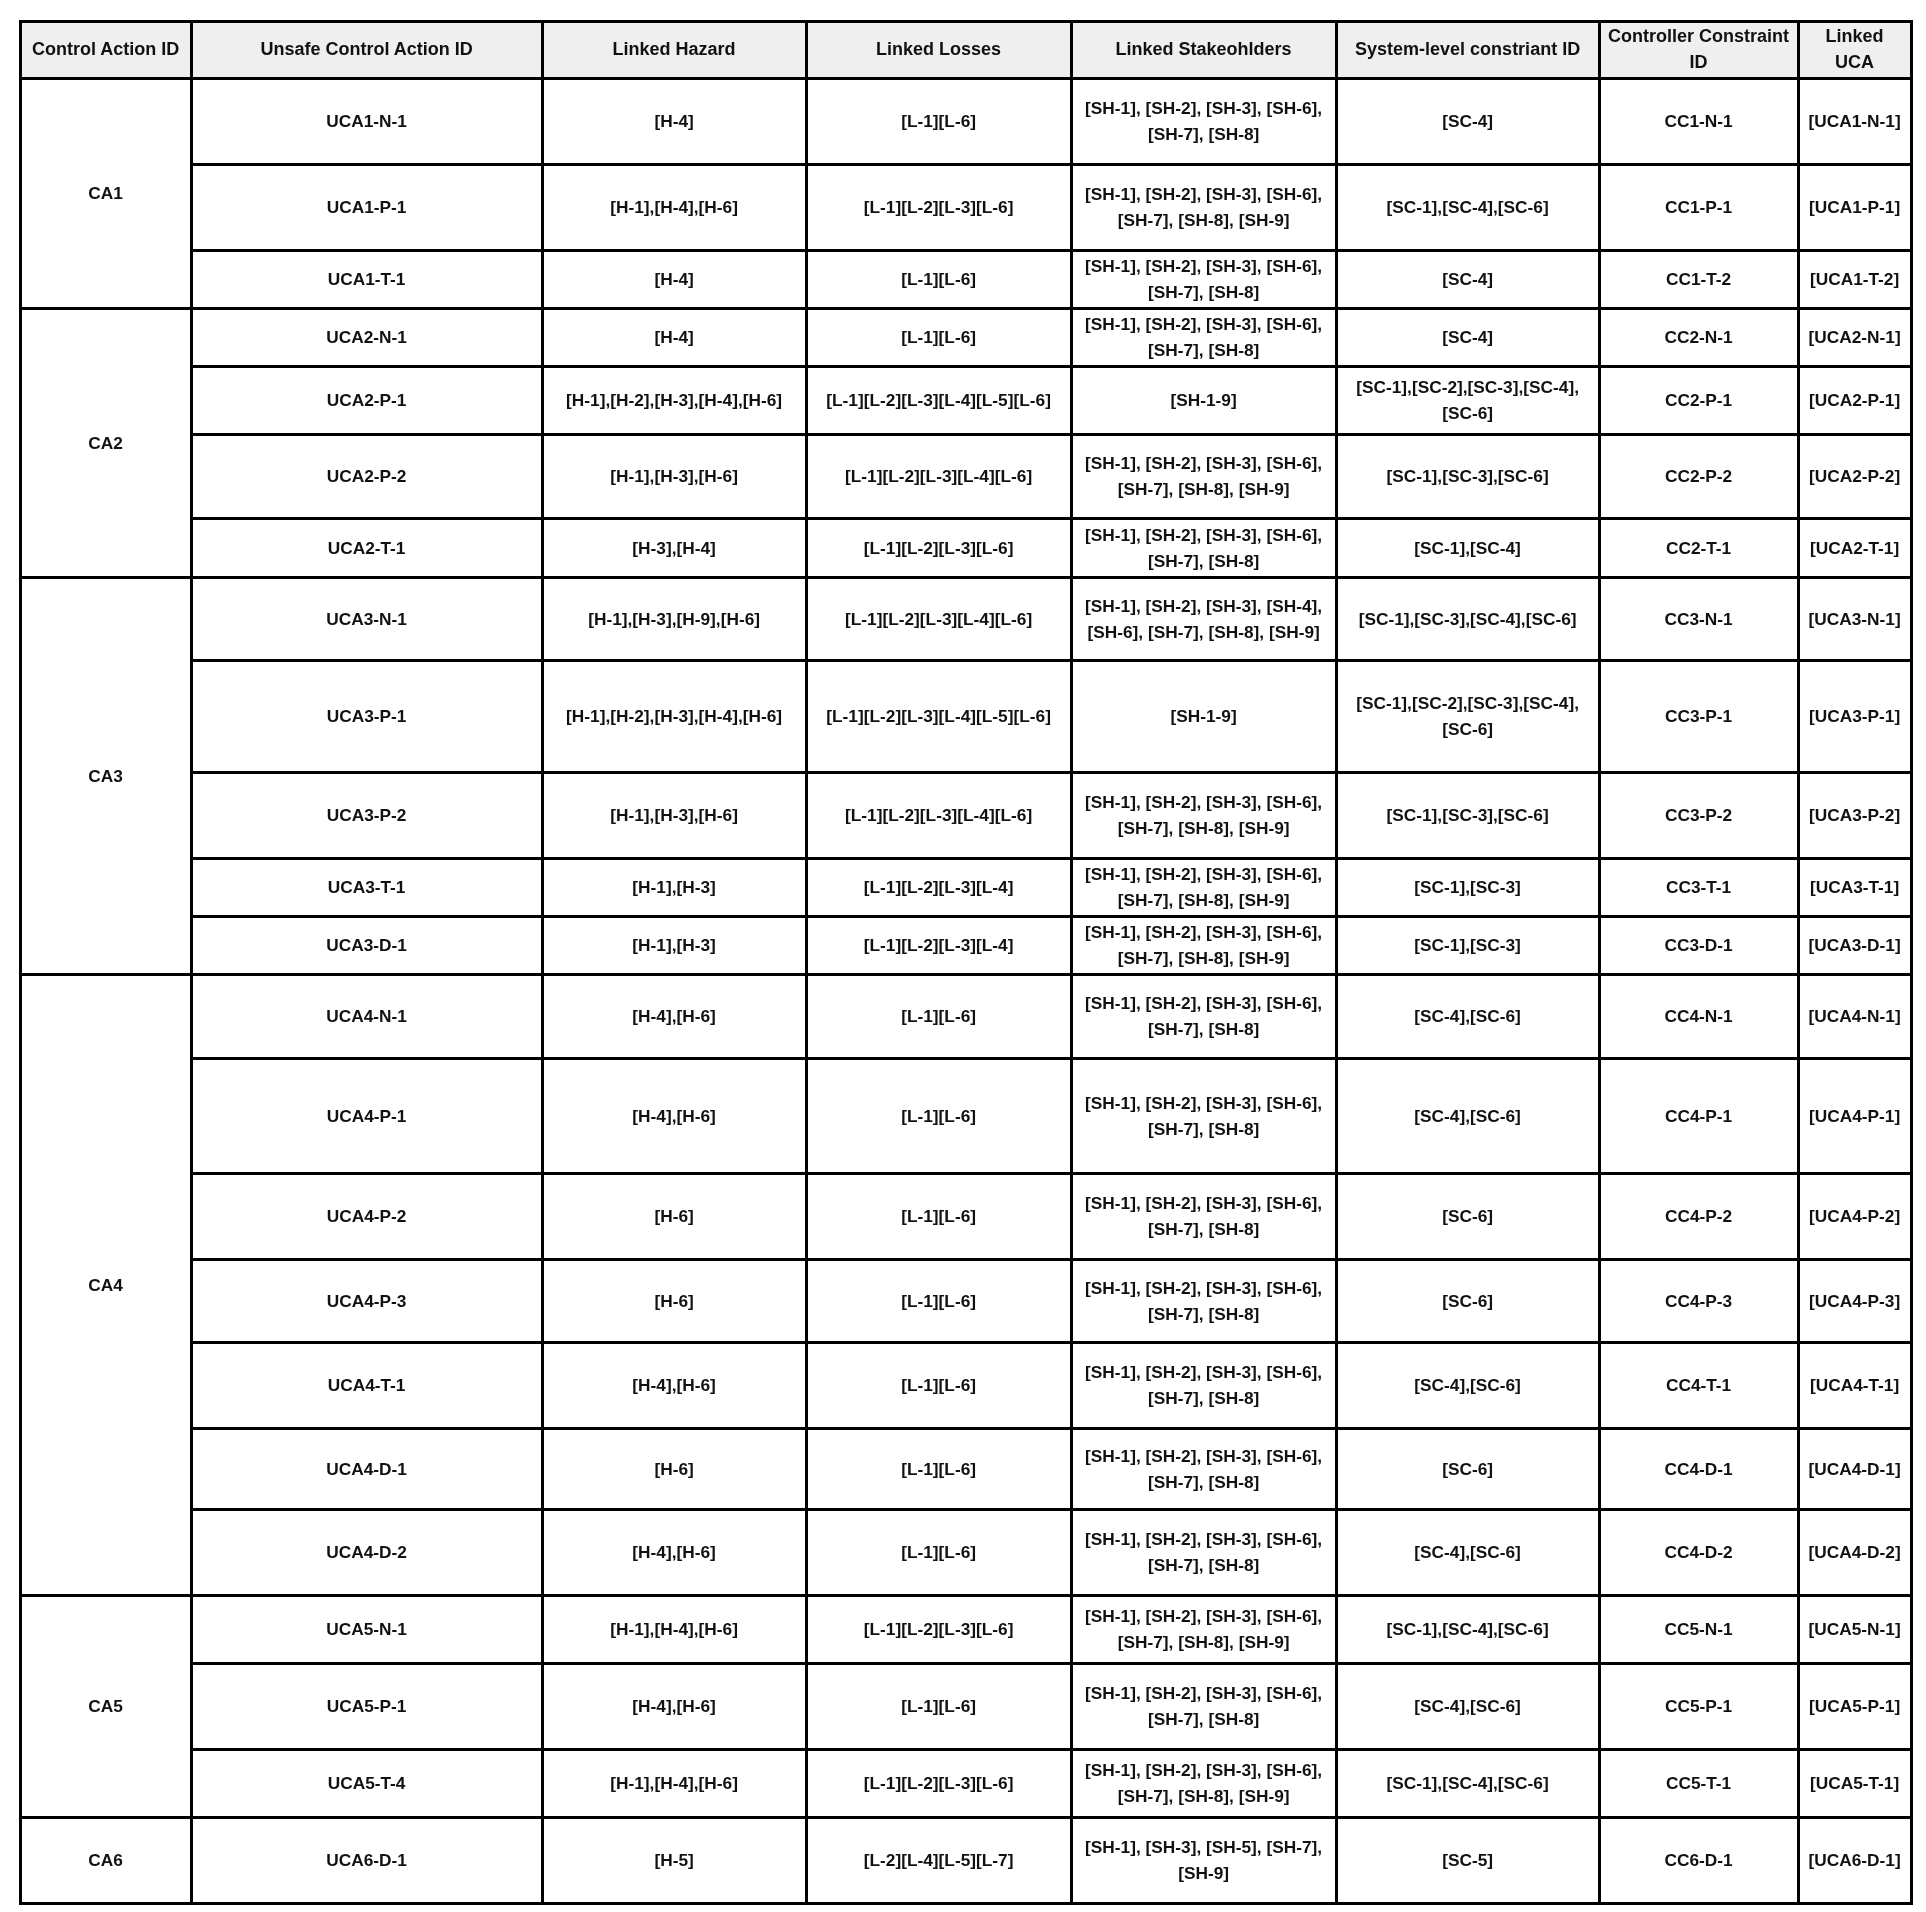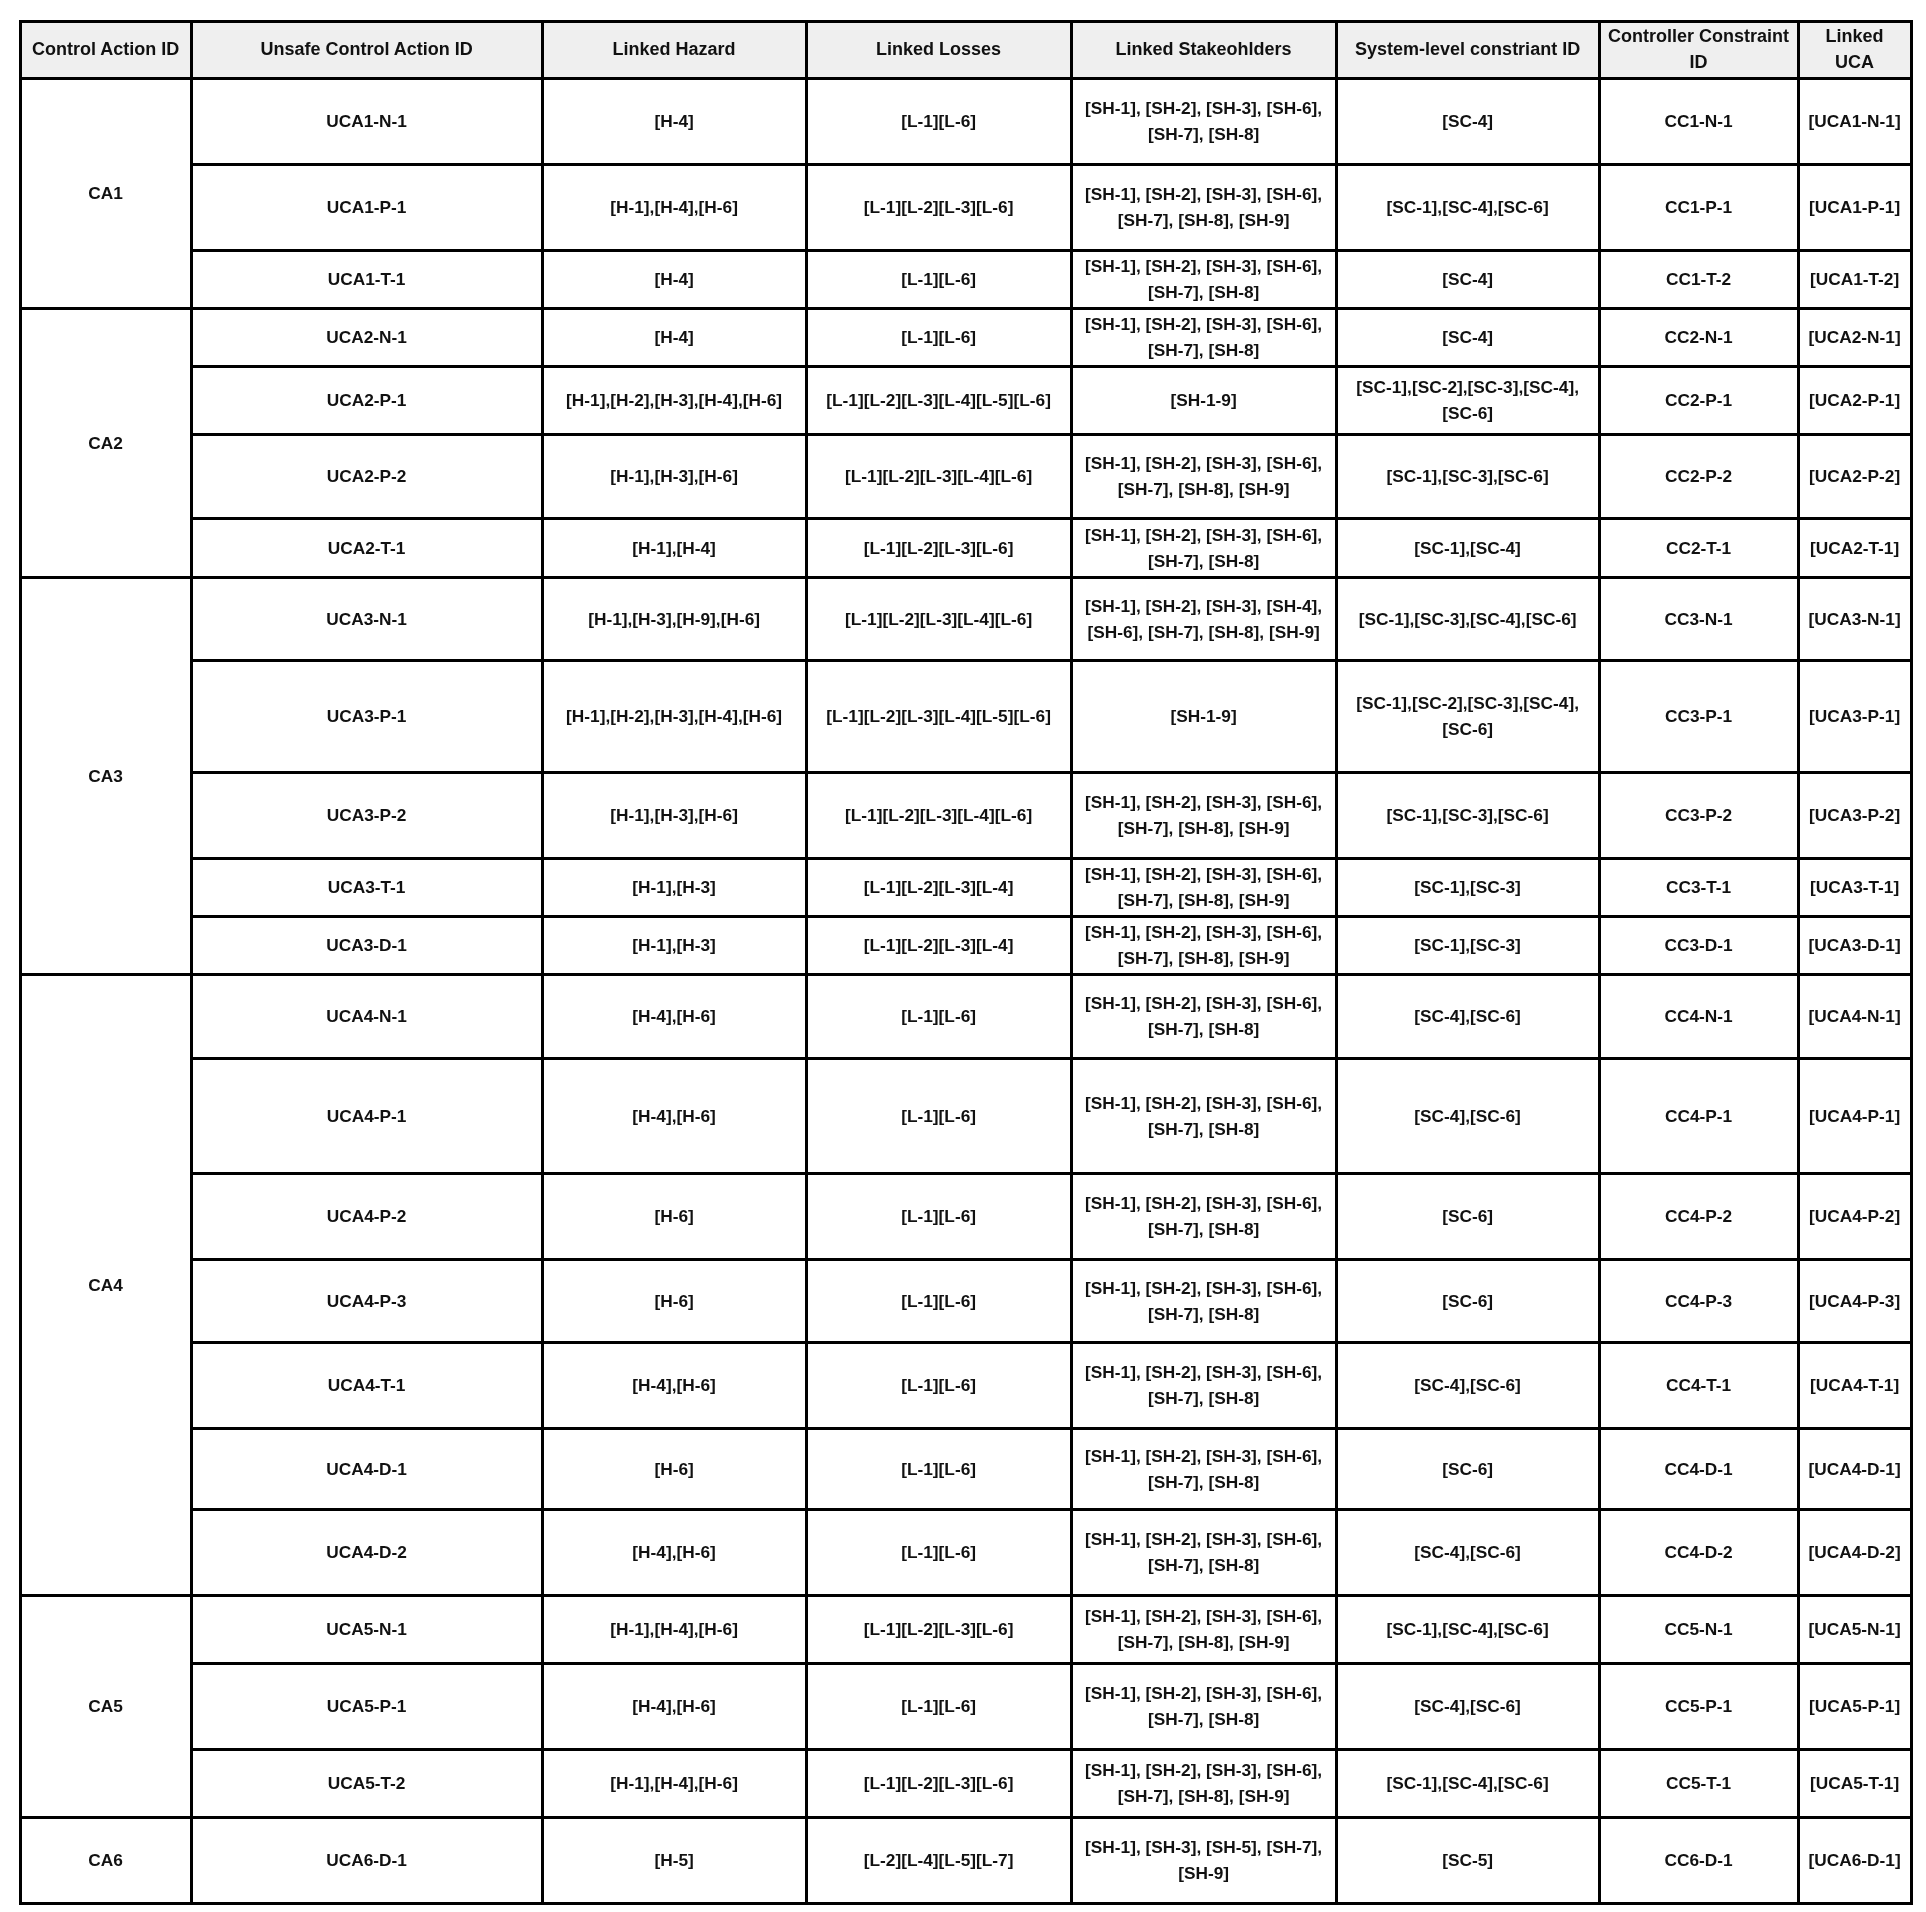--- a/index.html
+++ b/index.html
@@ -90,21 +90,21 @@
         <td>UCA2-P-2</td>
         <td>[H-1],[H-3],[H-6]</td>
         <td>[L-1][L-2][L-3][L-4][L-6]</td>
         <td>[SH-1], [SH-2], [SH-3], [SH-6], [SH-7], [SH-8], [SH-9]</td>
         <td>[SC-1],[SC-3],[SC-6]</td>
         <td>CC2-P-2</td>
         <td>[UCA2-P-2]</td>
       </tr>
       <tr style="height: 59px;">
         <td>UCA2-T-1</td>
-        <td>[H-1],[H-4]</td>
+        <td>[H-3],[H-4]</td>
         <td>[L-1][L-2][L-3][L-6]</td>
         <td>[SH-1], [SH-2], [SH-3], [SH-6], [SH-7], [SH-8]</td>
         <td>[SC-1],[SC-4]</td>
         <td>CC2-T-1</td>
         <td>[UCA2-T-1]</td>
       </tr>
       <tr style="height: 83px;">
         <td rowspan="5">CA3</td>
         <td>UCA3-N-1</td>
         <td>[H-1],[H-3],[H-9],[H-6]</td>
@@ -227,21 +227,21 @@
       <tr style="height: 86px;">
         <td>UCA5-P-1</td>
         <td>[H-4],[H-6]</td>
         <td>[L-1][L-6]</td>
         <td>[SH-1], [SH-2], [SH-3], [SH-6], [SH-7], [SH-8]</td>
         <td>[SC-4],[SC-6]</td>
         <td>CC5-P-1</td>
         <td>[UCA5-P-1]</td>
       </tr>
       <tr style="height: 68px;">
-        <td>UCA5-T-2</td>
+        <td>UCA5-T-4</td>
         <td>[H-1],[H-4],[H-6]</td>
         <td>[L-1][L-2][L-3][L-6]</td>
         <td>[SH-1], [SH-2], [SH-3], [SH-6], [SH-7], [SH-8], [SH-9]</td>
         <td>[SC-1],[SC-4],[SC-6]</td>
         <td>CC5-T-1</td>
         <td>[UCA5-T-1]</td>
       </tr>
       <tr style="height: 86px;">
         <td rowspan="1">CA6</td>
         <td>UCA6-D-1</td>

